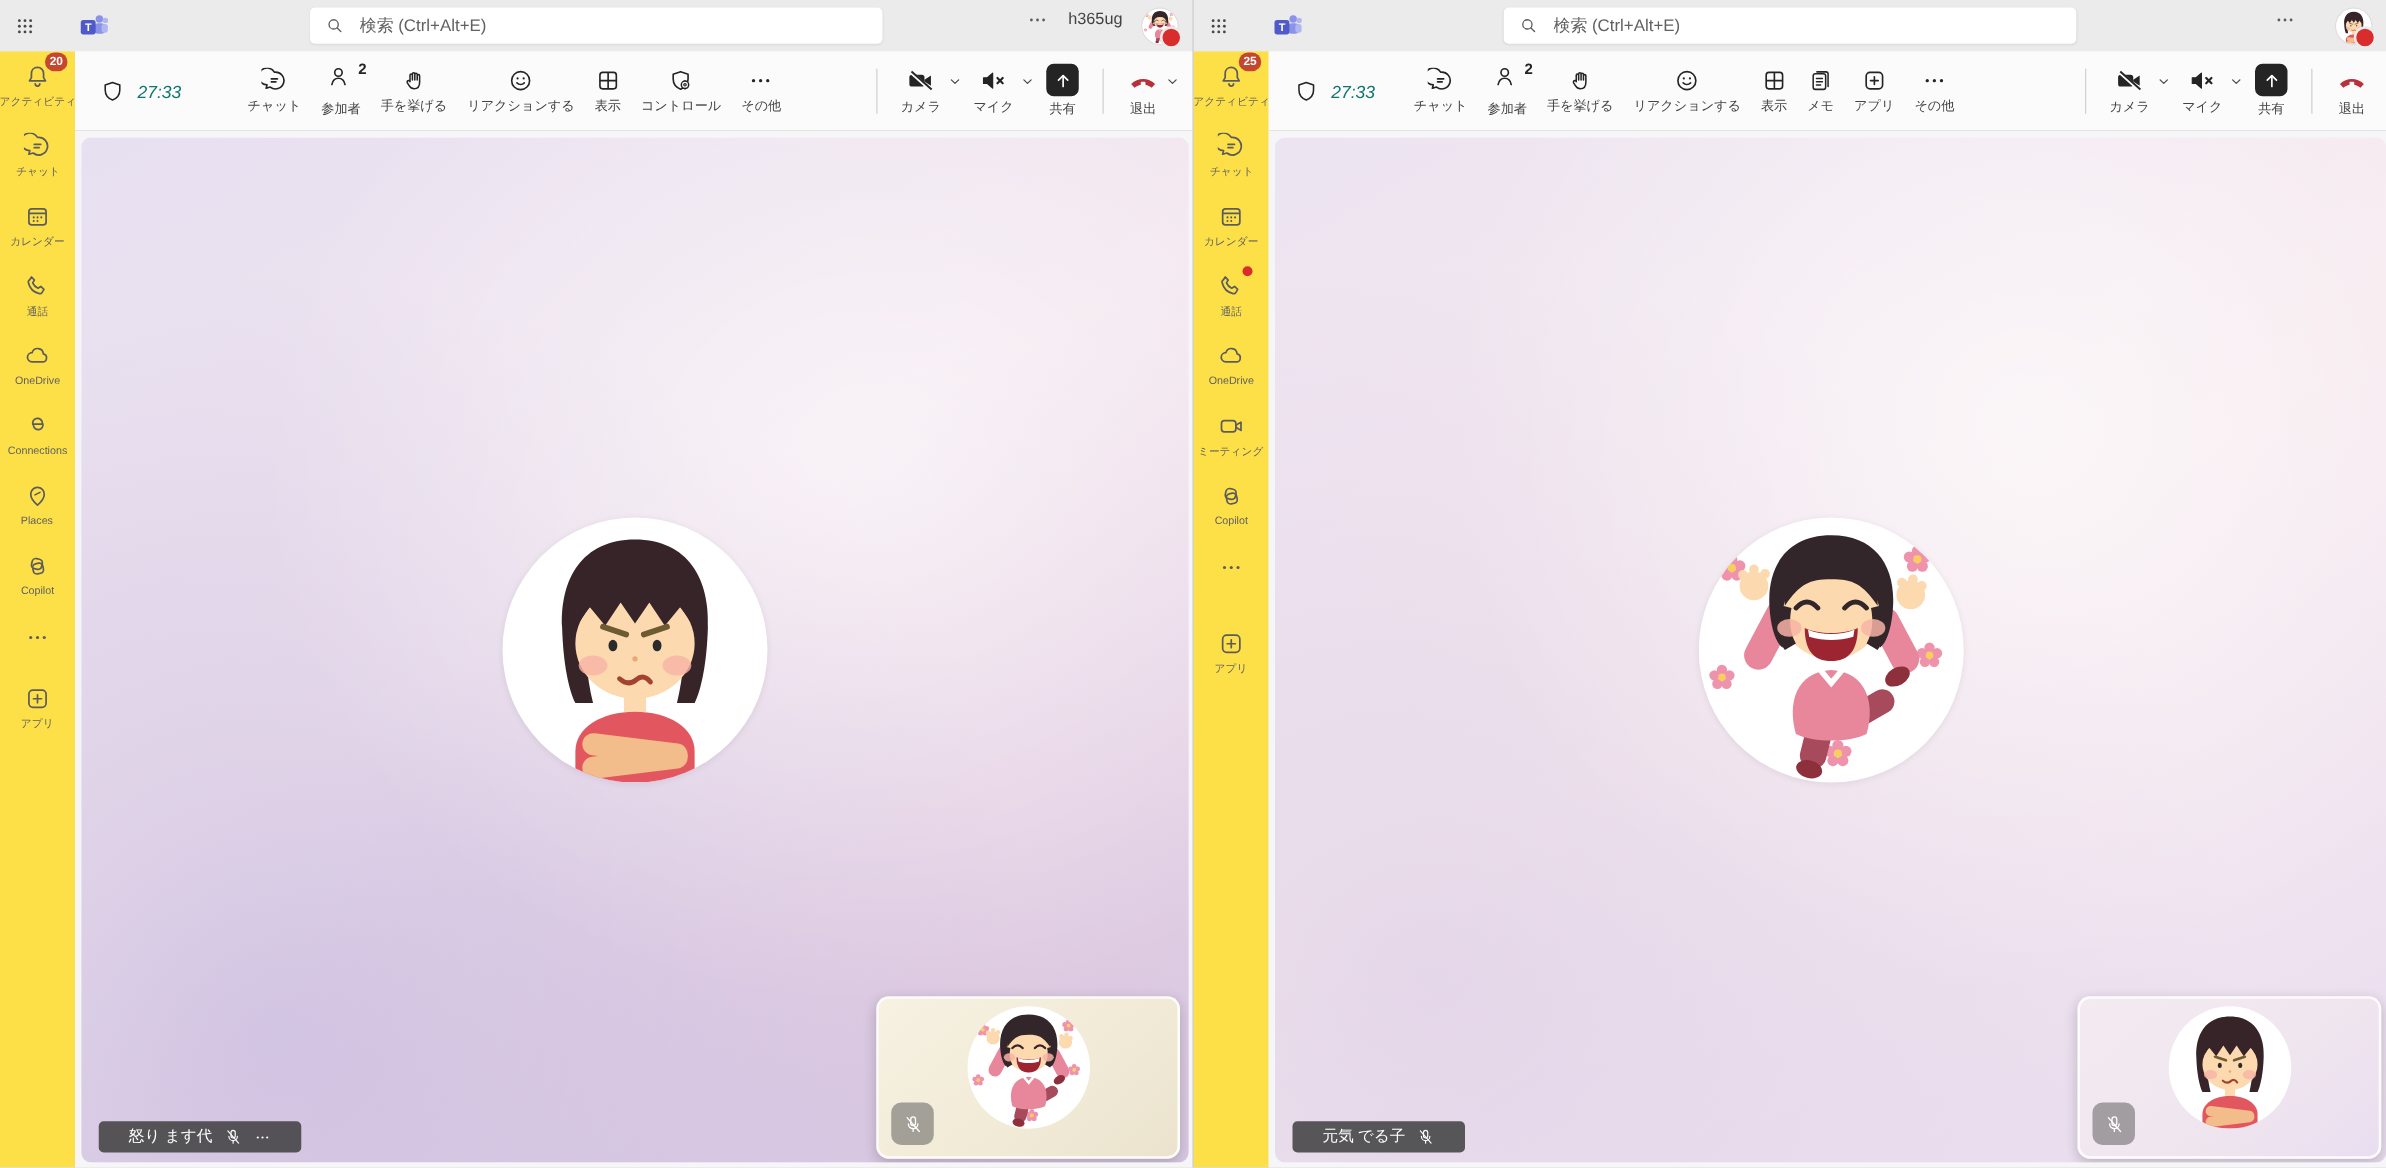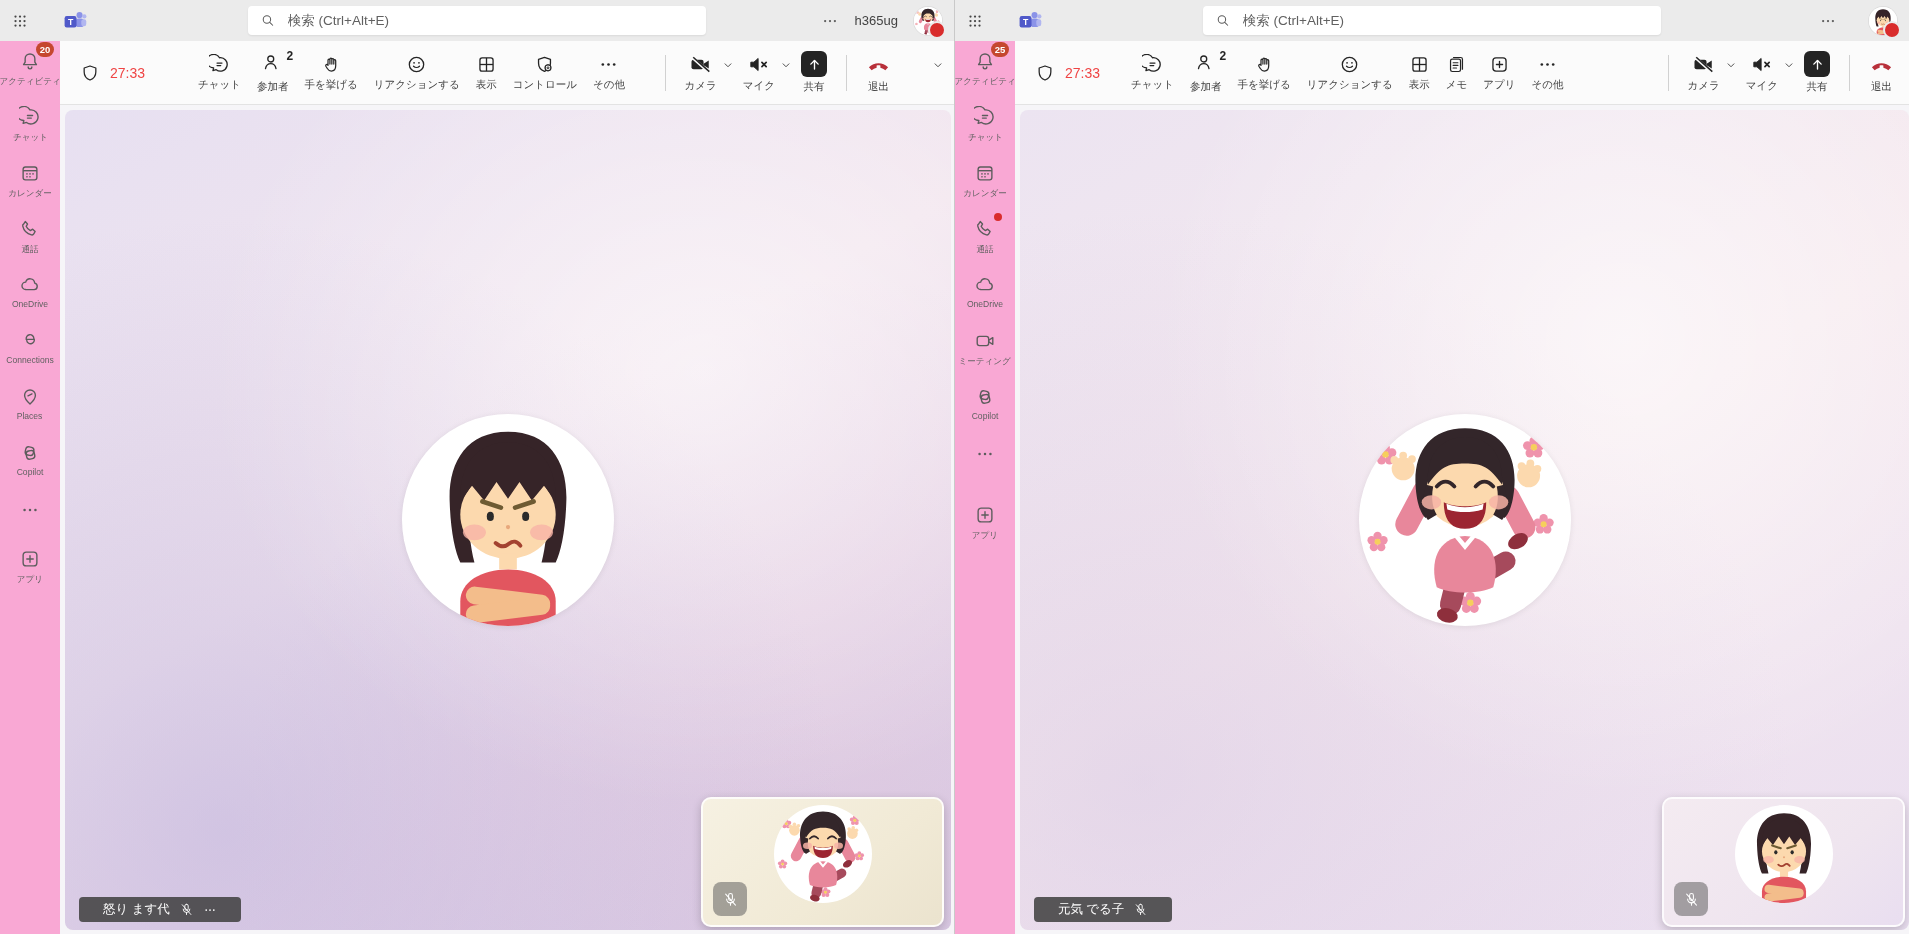--- a/index.html
+++ b/index.html
@@ -7,50 +7,50 @@
   .window{position:absolute;top:0;width:954px;height:934px;background:#ebebeb;}
   #win0{left:0;}
   #win1{left:955px;box-shadow:-1px 0 0 #c9c9c9;}
   
   .topbar{height:41px;display:flex;align-items:center;background:#ebebeb;position:relative;}
   .waffle{width:40px;height:41px;display:flex;align-items:center;justify-content:center;cursor:pointer;}
   .logo{margin-left:22px;display:flex;align-items:center;}
   .searchbox{position:absolute;left:50%;top:6px;transform:translateX(-50%);width:458px;height:29px;background:#fff;border-radius:4px;box-shadow:0 1px 2px rgba(0,0,0,.08);display:flex;align-items:center;gap:10px;padding:0 12px;box-sizing:border-box;}
   .searchbox input{border:none;outline:none;background:transparent;font-size:13.5px;color:#701a75;width:100%;font-family:inherit;}
   .searchbox input::placeholder{color:#616161;opacity:1;}
-  .tb-right{margin-left:auto;display:flex;align-items:center;gap:16px;padding-right:12px;}
+  .tb-right{margin-left:auto;display:flex;align-items:flex-start;gap:16px;padding-right:12px;}
   .acct{font-size:13px;color:#424242;}
   .avatar-s{width:28px;height:28px;border-radius:50%;background:#fff;position:relative;overflow:visible;cursor:pointer;box-shadow:0 0 0 1px rgba(0,0,0,.06);}
   .avatar-s .face{width:28px;height:28px;border-radius:50%;overflow:hidden;background:#fff;}
   .presence{position:absolute;right:-4px;bottom:-4px;width:14px;height:14px;border-radius:50%;background:#d92c2c;border:2px solid #ebebeb;}
   
   .body-row{display:flex;height:893px;}
-  .sidebar{width:60px;background:#f9a8d4;display:flex;flex-direction:column;align-items:center;padding-top:7px;box-sizing:border-box;}
+  .sidebar{width:60px;background:#fde047;display:flex;flex-direction:column;align-items:center;padding-top:7px;box-sizing:border-box;}
   .sb-item{width:60px;height:50px;margin-bottom:6px;display:flex;flex-direction:column;align-items:center;justify-content:flex-start;gap:3px;cursor:pointer;color:#5c5c5c;}
   .sb-item.dots-only{height:30px;}
   .sb-ico{position:relative;height:24px;display:flex;align-items:flex-end;}
   .badge{position:absolute;top:-6px;right:-13px;min-width:12px;height:15px;padding:0 3px;background:#c5472f;border-radius:8px;color:#fff;font-size:9.5px;font-weight:700;display:flex;align-items:center;justify-content:center;}
   .reddot{position:absolute;top:-3px;right:-6px;width:8px;height:8px;border-radius:50%;background:#d92c2c;}
   .sb-label{font-size:9px;color:#616161;white-space:nowrap;transform:scale(.95);}
   .main-col{flex:1;display:flex;flex-direction:column;background:#fbfbfb;min-width:0;}
   
   .meetbar{height:64px;display:flex;align-items:center;background:#fbfbfb;border-bottom:1px solid #e3e3e3;padding:0 8px 0 20px;box-sizing:border-box;}
   .timer-group{display:flex;align-items:center;gap:10px;color:#424242;}
-  .timer{font-size:14px;color:#ef4444;}
+  .timer{font-size:14px;color:#0f766e;font-style:italic;}
   .mb-buttons{display:flex;align-items:center;margin-left:46px;gap:2px;}
   .mb-buttons.tight{margin-left:24px;}
   .mb-btn{display:flex;flex-direction:column;align-items:center;gap:3px;padding:5px 7px;border-radius:4px;cursor:pointer;color:#424242;}
   .mb-btn .lbl{font-size:10.5px;color:#424242;white-space:nowrap;}
   .pwrap{position:relative;}
   .pcount{position:absolute;top:-3px;right:-10px;font-size:12px;font-weight:700;color:#242424;}
   .vdiv{width:1px;height:36px;background:#d1d1d1;margin:0 12px;}
   .devices{margin-left:auto;display:flex;align-items:center;}
   .chev{display:flex;align-items:center;margin:0 1px 16px -3px;cursor:pointer;color:#424242;}
   .share-sq{width:26px;height:26px;background:#242424;border-radius:6px;display:flex;align-items:center;justify-content:center;}
-  .leave-group{display:flex;align-items:center;gap:36px;}
+  .leave-group{display:flex;align-items:center;}
   
   .stage{flex:1;position:relative;background:#f6f5f8;}
   .tile{position:absolute;top:5px;left:5px;right:3px;bottom:4px;border-radius:8px;overflow:hidden;}
   #win1 .tile{right:0;font-family:Liberation Serif, serif;}
   .tile.grad-anger{background:
     radial-gradient(ellipse at 72% 32%, rgba(255,255,255,.55), transparent 55%),
     radial-gradient(ellipse at 18% 88%, rgba(182,171,218,.5), transparent 60%),
     radial-gradient(ellipse at 88% 92%, rgba(214,186,214,.45), transparent 55%),
     linear-gradient(150deg,#e7e0f1 0%,#f2e5ee 45%,#ead9e9 70%,#d9cfe8 100%);}
   .tile.grad-genki{background:

